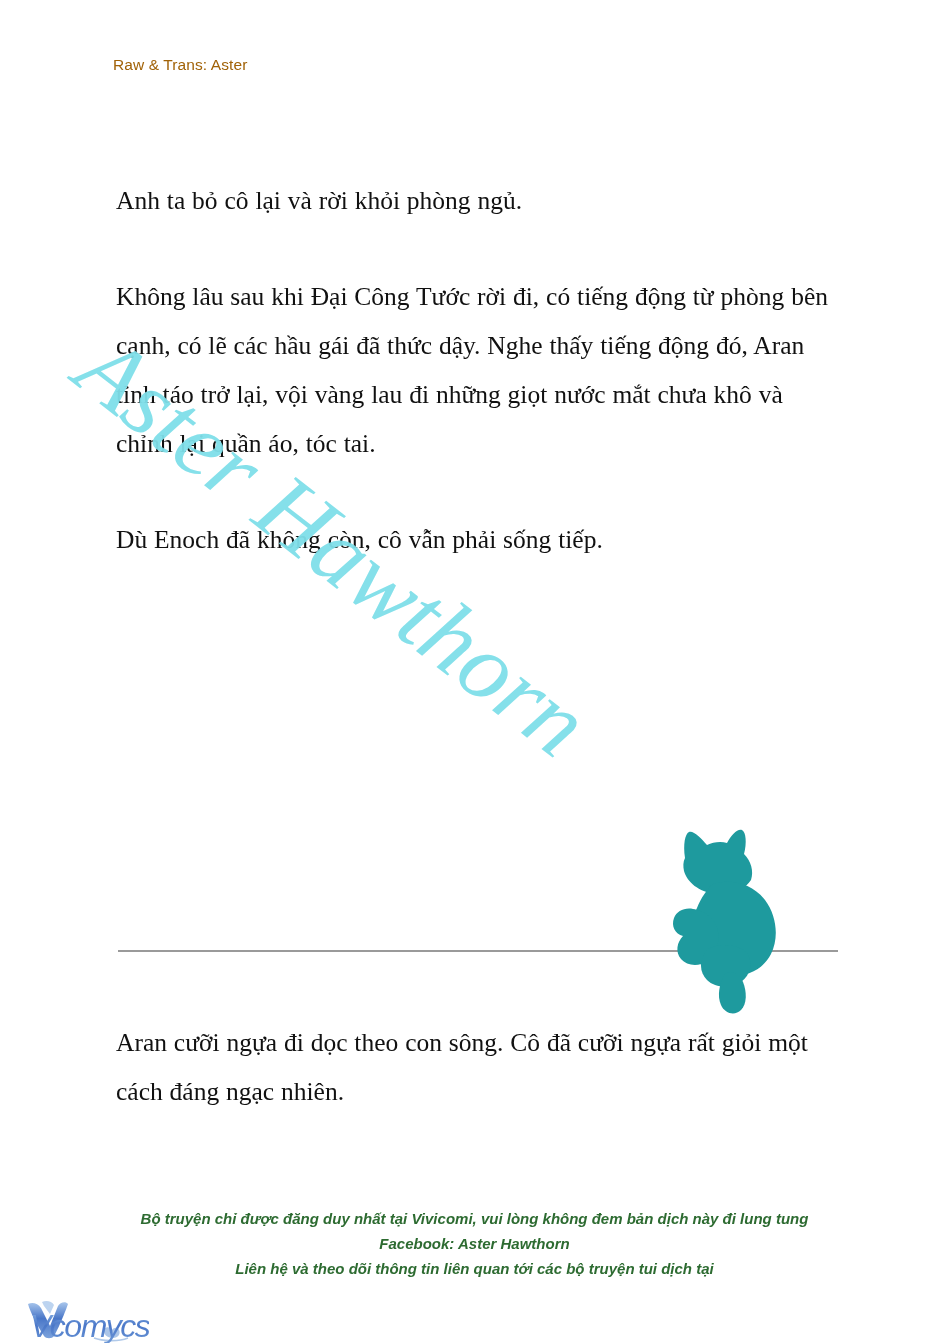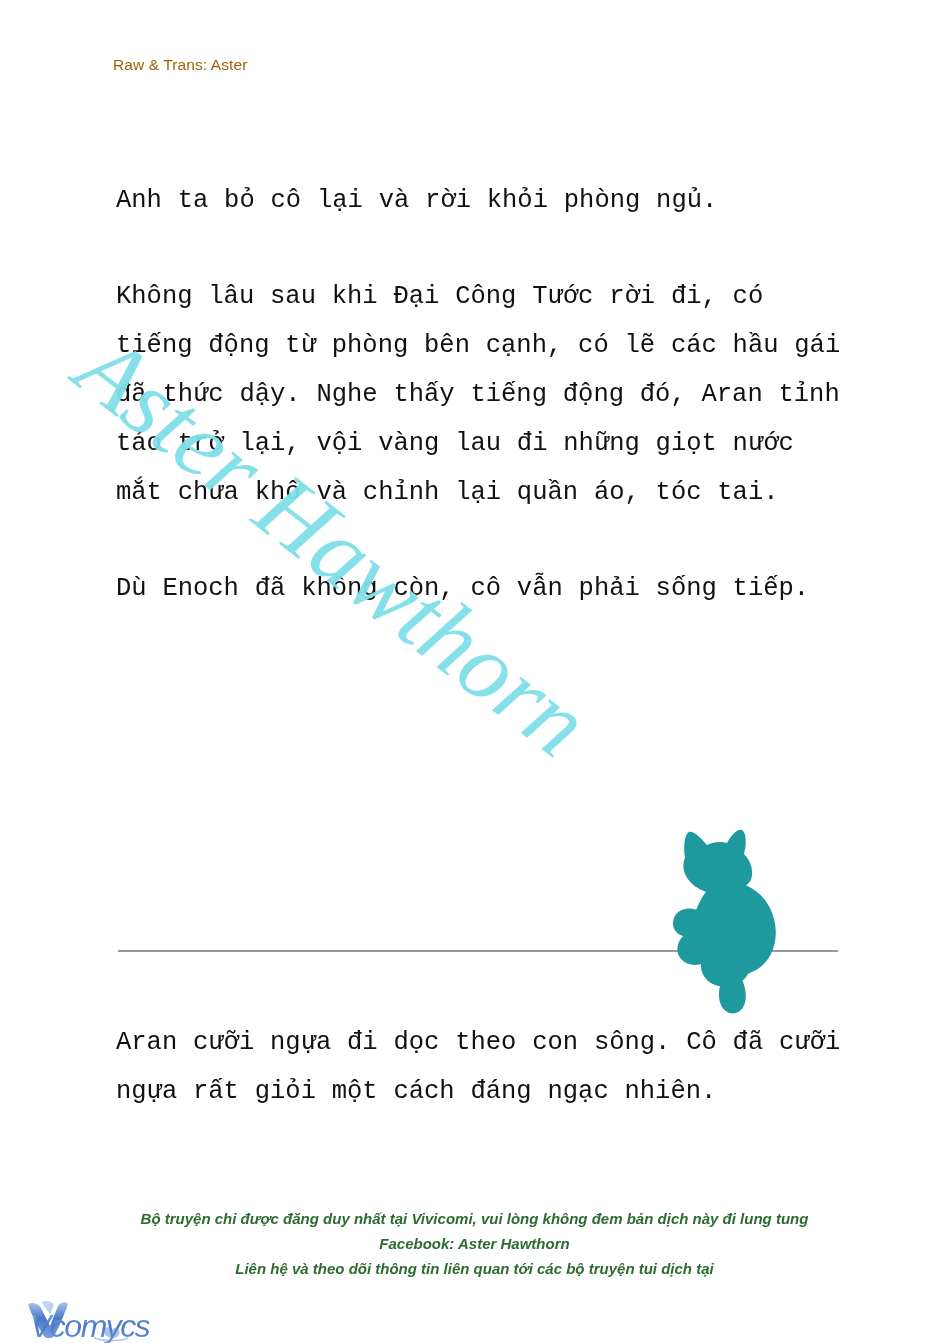--- a/index.html
+++ b/index.html
@@ -31,21 +31,21 @@
 
   
   .body-col {
     position: absolute;
     left: 116px;
     top: 176px;
     width: 730px;
   }
 
   .para {
-    font-family: Liberation Mono, monospace;
+    font-family: Liberation Serif, serif;
     font-size: 25.5px;
     line-height: 49px;
     color: #111111;
     margin: 0 0 47px 0;
     text-align: left;
     word-spacing: 0.5px;
   }
 
   .para.tight-after { margin-bottom: 45px; }
 

